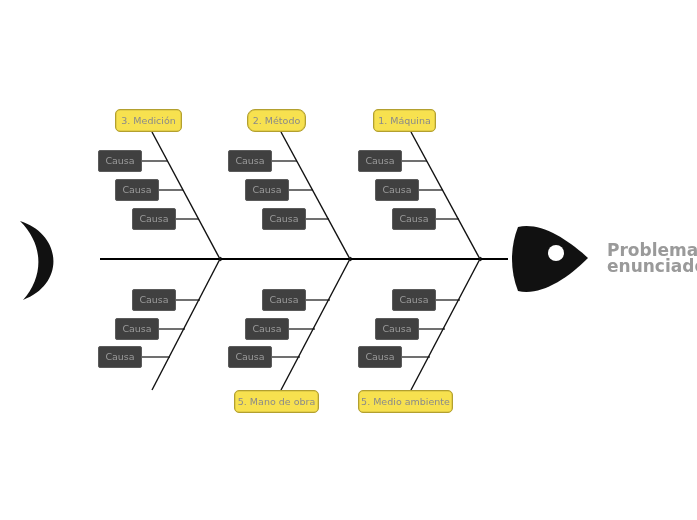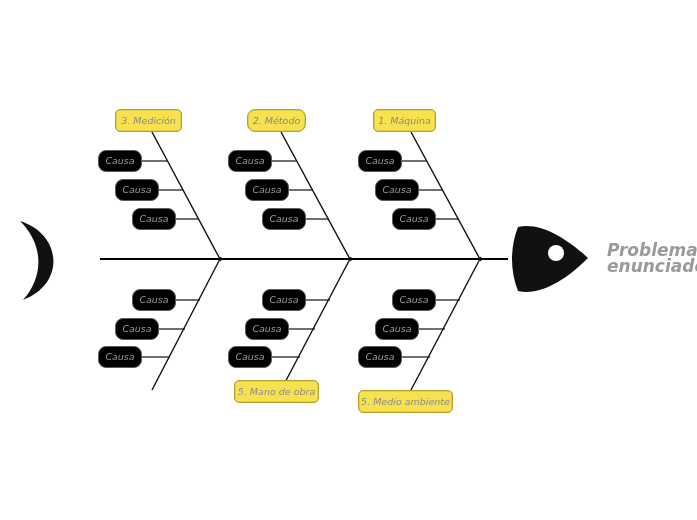--- a/index.html
+++ b/index.html
@@ -26,21 +26,20 @@
     width: 697px;
     height: 520px;
   }
   .layer-boxes {
     position: absolute;
     left: 0;
     top: 0;
     width: 697px;
     height: 520px;
     pointer-events: none;
-    font-style: italic;
   }
   .layer-boxes > * { pointer-events: auto; }
 
   .cat-box {
     position: absolute;
     box-sizing: border-box;
     background: #f7e14f;
     border: 1px solid #b3a02f;
     border-radius: 5px;
     color: #8a8a8a;
@@ -50,23 +49,23 @@
     align-items: center;
     justify-content: center;
     height: 23px;
     white-space: nowrap;
     box-shadow: 0 0 0 0.5px rgba(90,80,20,0.25) inset;
   }
 
   .cause-box {
     position: absolute;
     box-sizing: border-box;
-    background: #000000;
+    background: #404040;
     border: 1px solid #5b5b5b;
-    border-radius: 8px;
+    border-radius: 2px;
     color: #9a9a9a;
     font-size: 9.5px;
     line-height: 1;
     display: flex;
     align-items: center;
     justify-content: center;
     width: 44px;
     height: 22px;
     white-space: nowrap;
   }
@@ -195,21 +194,21 @@
     <div class="cause-box" style="left:392px; top:289px;">
       <span>Causa</span>
     </div>
     <div class="cause-box" style="left:375px; top:318px;">
       <span>Causa</span>
     </div>
     <div class="cause-box" style="left:358px; top:346px;">
       <span>Causa</span>
     </div>
 
-    <div class="cat-box" style="left:234px; top:380px; width:85px;">
+    <div class="cat-box" style="left:234px; top:390px; width:85px;">
       <span>5. Mano de obra</span>
     </div>
     <div class="cat-box" style="left:358px; top:390px; width:95px;">
       <span>5. Medio ambiente</span>
     </div>
 
     <div class="problem-text">Problema
 enunciado</div>
 
   </div>

